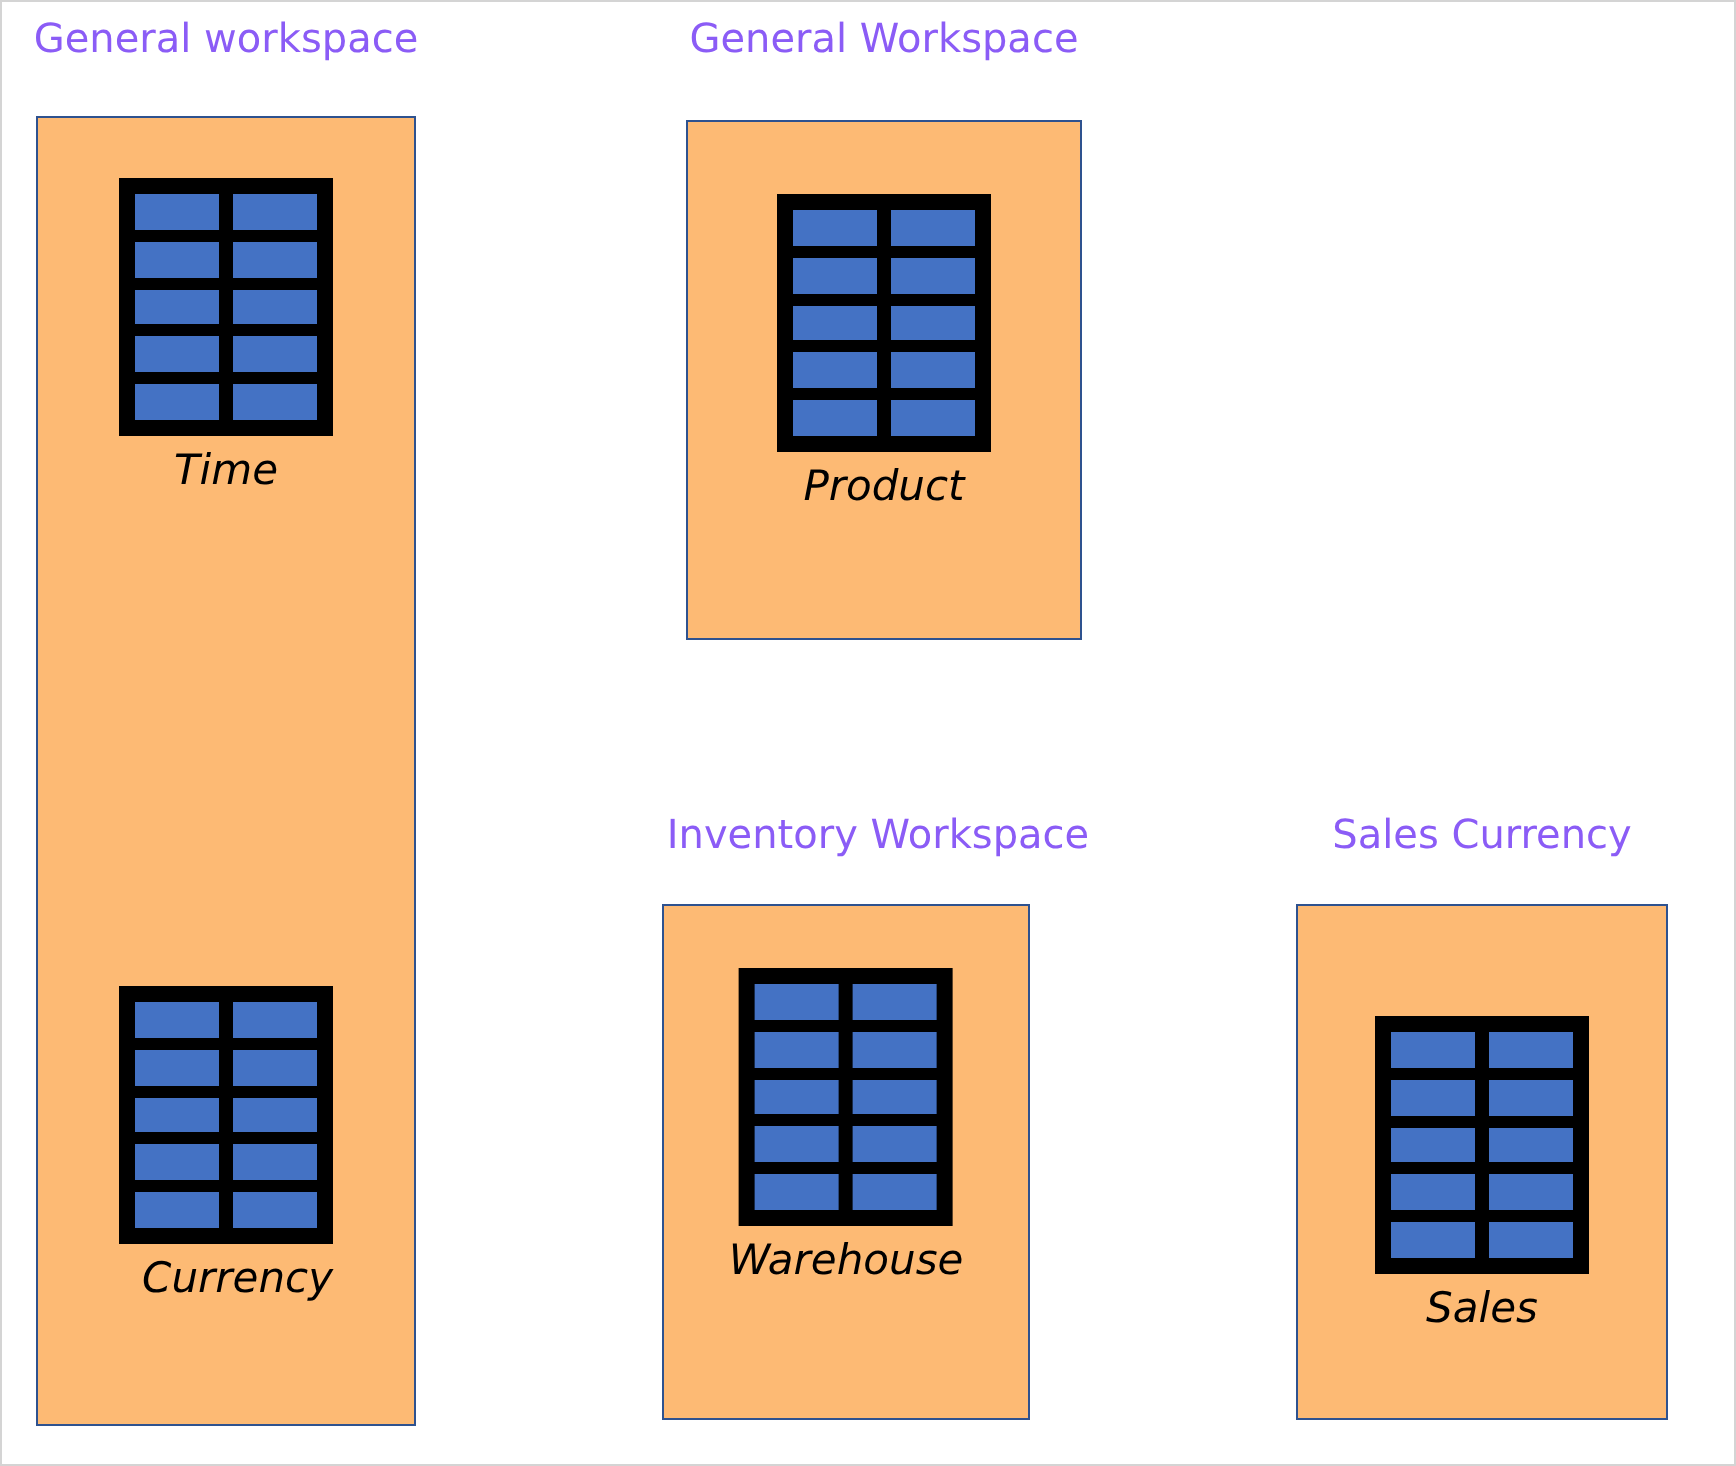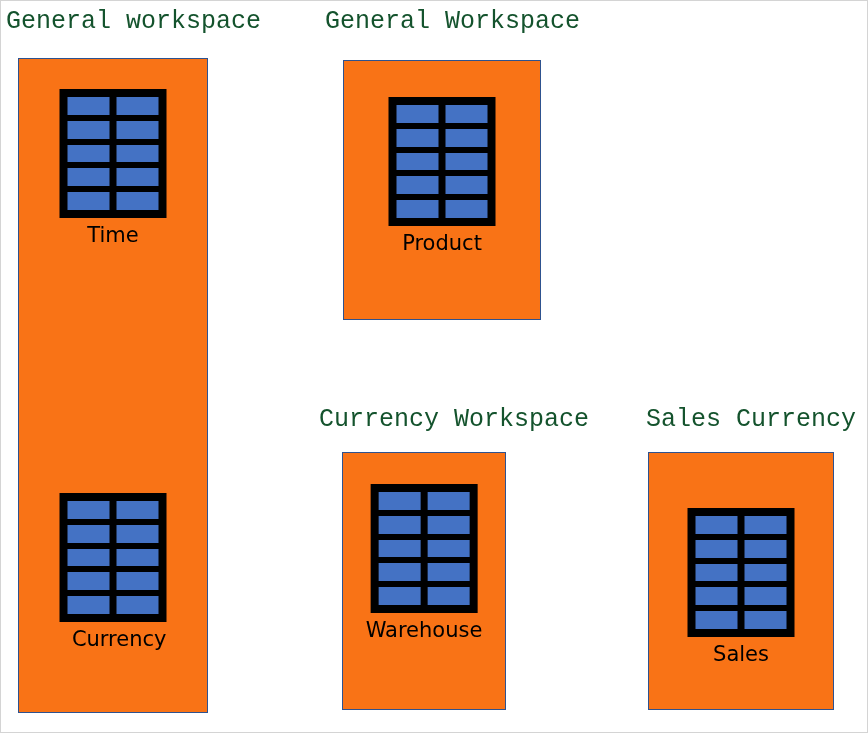--- a/index.html
+++ b/index.html
@@ -26,36 +26,36 @@
   .workspace {
     position: absolute;
   }
 
   .ws-title {
     position: absolute;
     left: 0;
     top: 0;
     width: 100%;
     text-align: center;
-    color: #14532d;
-    font-size: 25px;
+    color: #8b5cf6;
+    font-size: 20px;
     font-weight: 400;
     line-height: 1;
     white-space: nowrap;
-    font-family: Liberation Mono, monospace;
   }
 
   .ws-panel {
     position: absolute;
-    background: #f97316;
+    background: #fdba74;
     border: 1px solid #2E528F;
     box-sizing: border-box;
     display: flex;
     flex-direction: column;
     align-items: center;
+    font-style: italic;
   }
 
   
   .entity {
     display: flex;
     flex-direction: column;
     align-items: center;
     position: absolute;
     left: 50%;
     transform: translateX(-50%);
@@ -87,21 +87,21 @@
   }
 
   
   #ws-general        { left: 5px;   top: 8px;   width: 214px; }
   #ws-general .ws-panel   { left: 12px; top: 49px;  width: 190px; height: 655px; }
 
   #ws-product        { left: 324px; top: 8px;   width: 234px; }
   #ws-product .ws-panel   { left: 18px; top: 51px;  width: 198px; height: 260px; }
 
   #ws-inventory      { left: 318px; top: 406px; width: 240px; }
-  #ws-inventory .ws-panel { left: 23px; top: 45px;  width: 164px; height: 258px; }
+  #ws-inventory .ws-panel { left: 12px; top: 45px;  width: 184px; height: 258px; }
 
   #ws-sales          { left: 645px; top: 406px; width: 190px; }
   #ws-sales .ws-panel     { left: 2px;  top: 45px;  width: 186px; height: 258px; }
 
   
   #ws-general   .entity.e0 { top: 30px;  }
   #ws-general   .entity.e1 { top: 233px; }
   #ws-general   .entity.e2 { top: 434px; align-items: flex-end; }
   #ws-product   .entity.e0 { top: 36px;  }
   #ws-inventory .entity.e0 { top: 31px;  }
@@ -167,21 +167,21 @@
           <div class="cell"></div>
           <div class="cell"></div>
           <div class="cell"></div>
         </div>
         <div class="entity-label">Product</div>
       </div>
     </div>
   </div>
 
   <div class="workspace" id="ws-inventory">
-    <div class="ws-title">Currency Workspace</div>
+    <div class="ws-title">Inventory Workspace</div>
     <div class="ws-panel">
       <div class="entity e0">
         <div class="table-icon">
           <div class="cell"></div>
           <div class="cell"></div>
           <div class="cell"></div>
           <div class="cell"></div>
           <div class="cell"></div>
           <div class="cell"></div>
           <div class="cell"></div>

